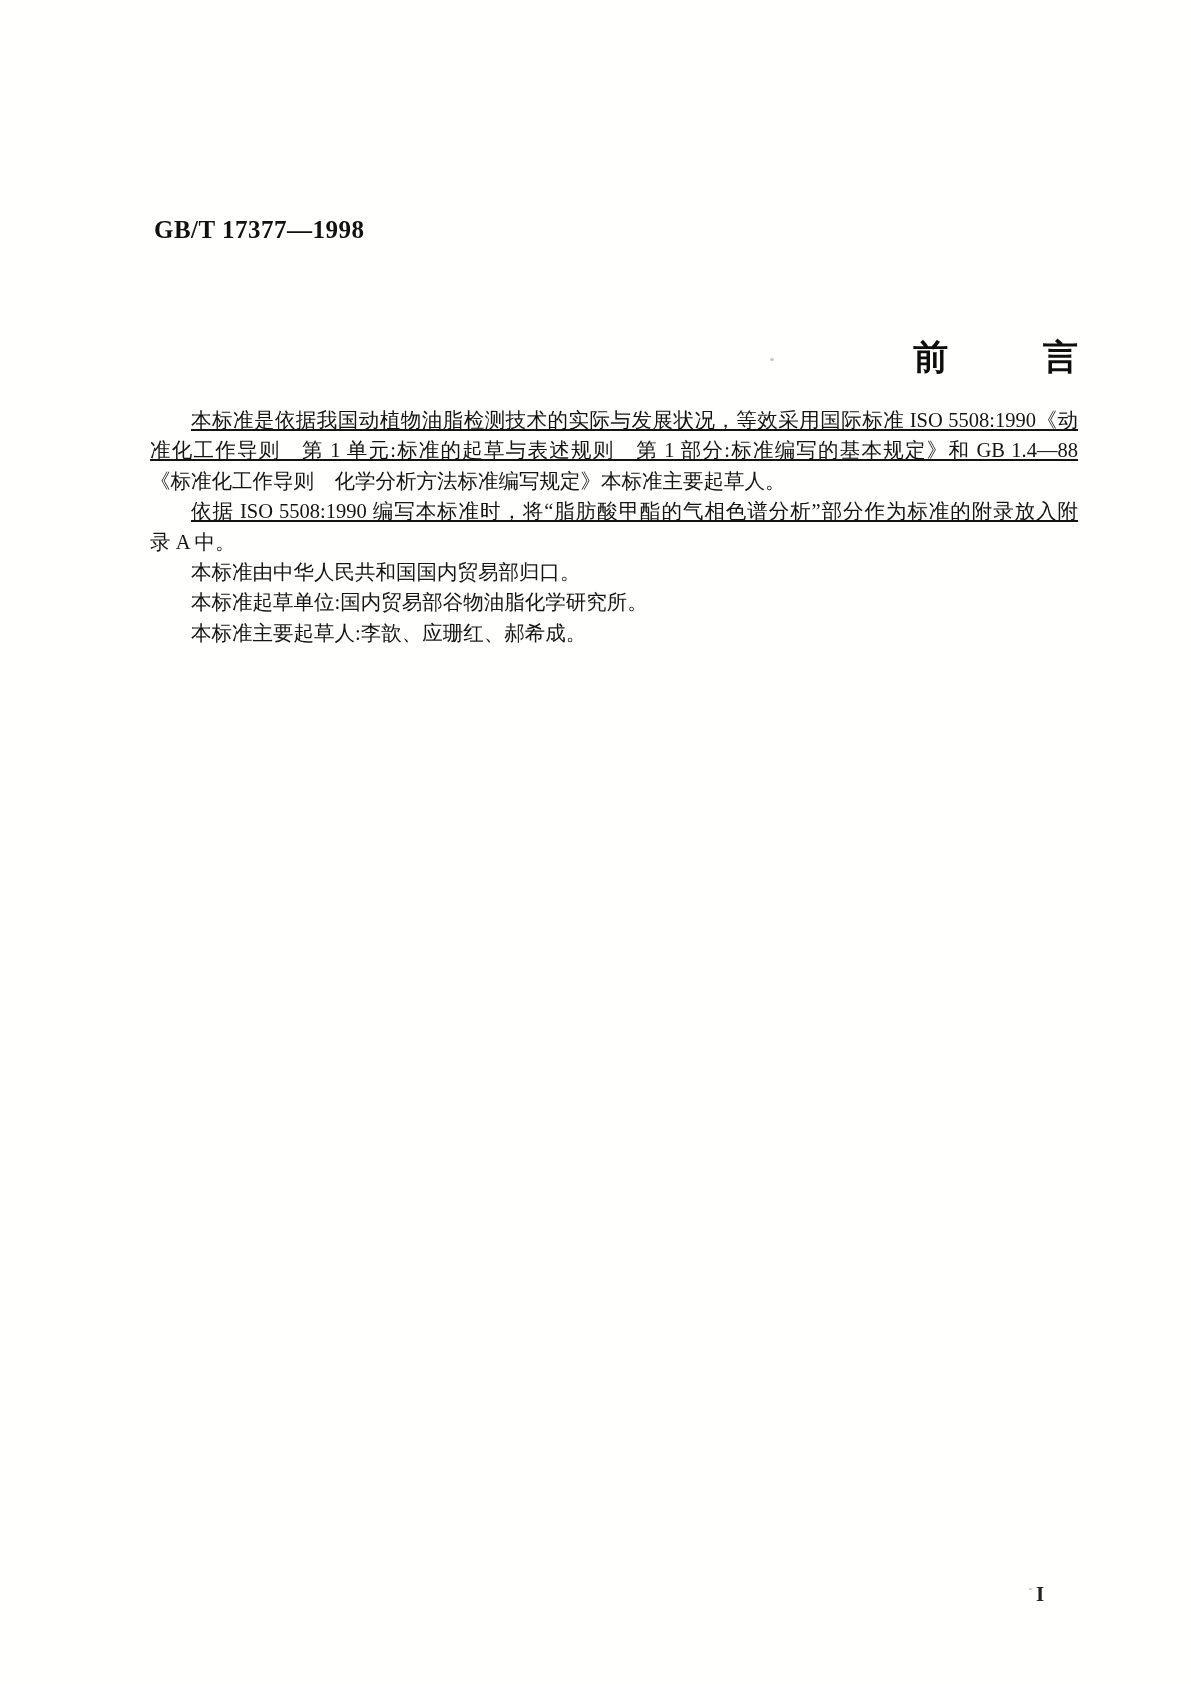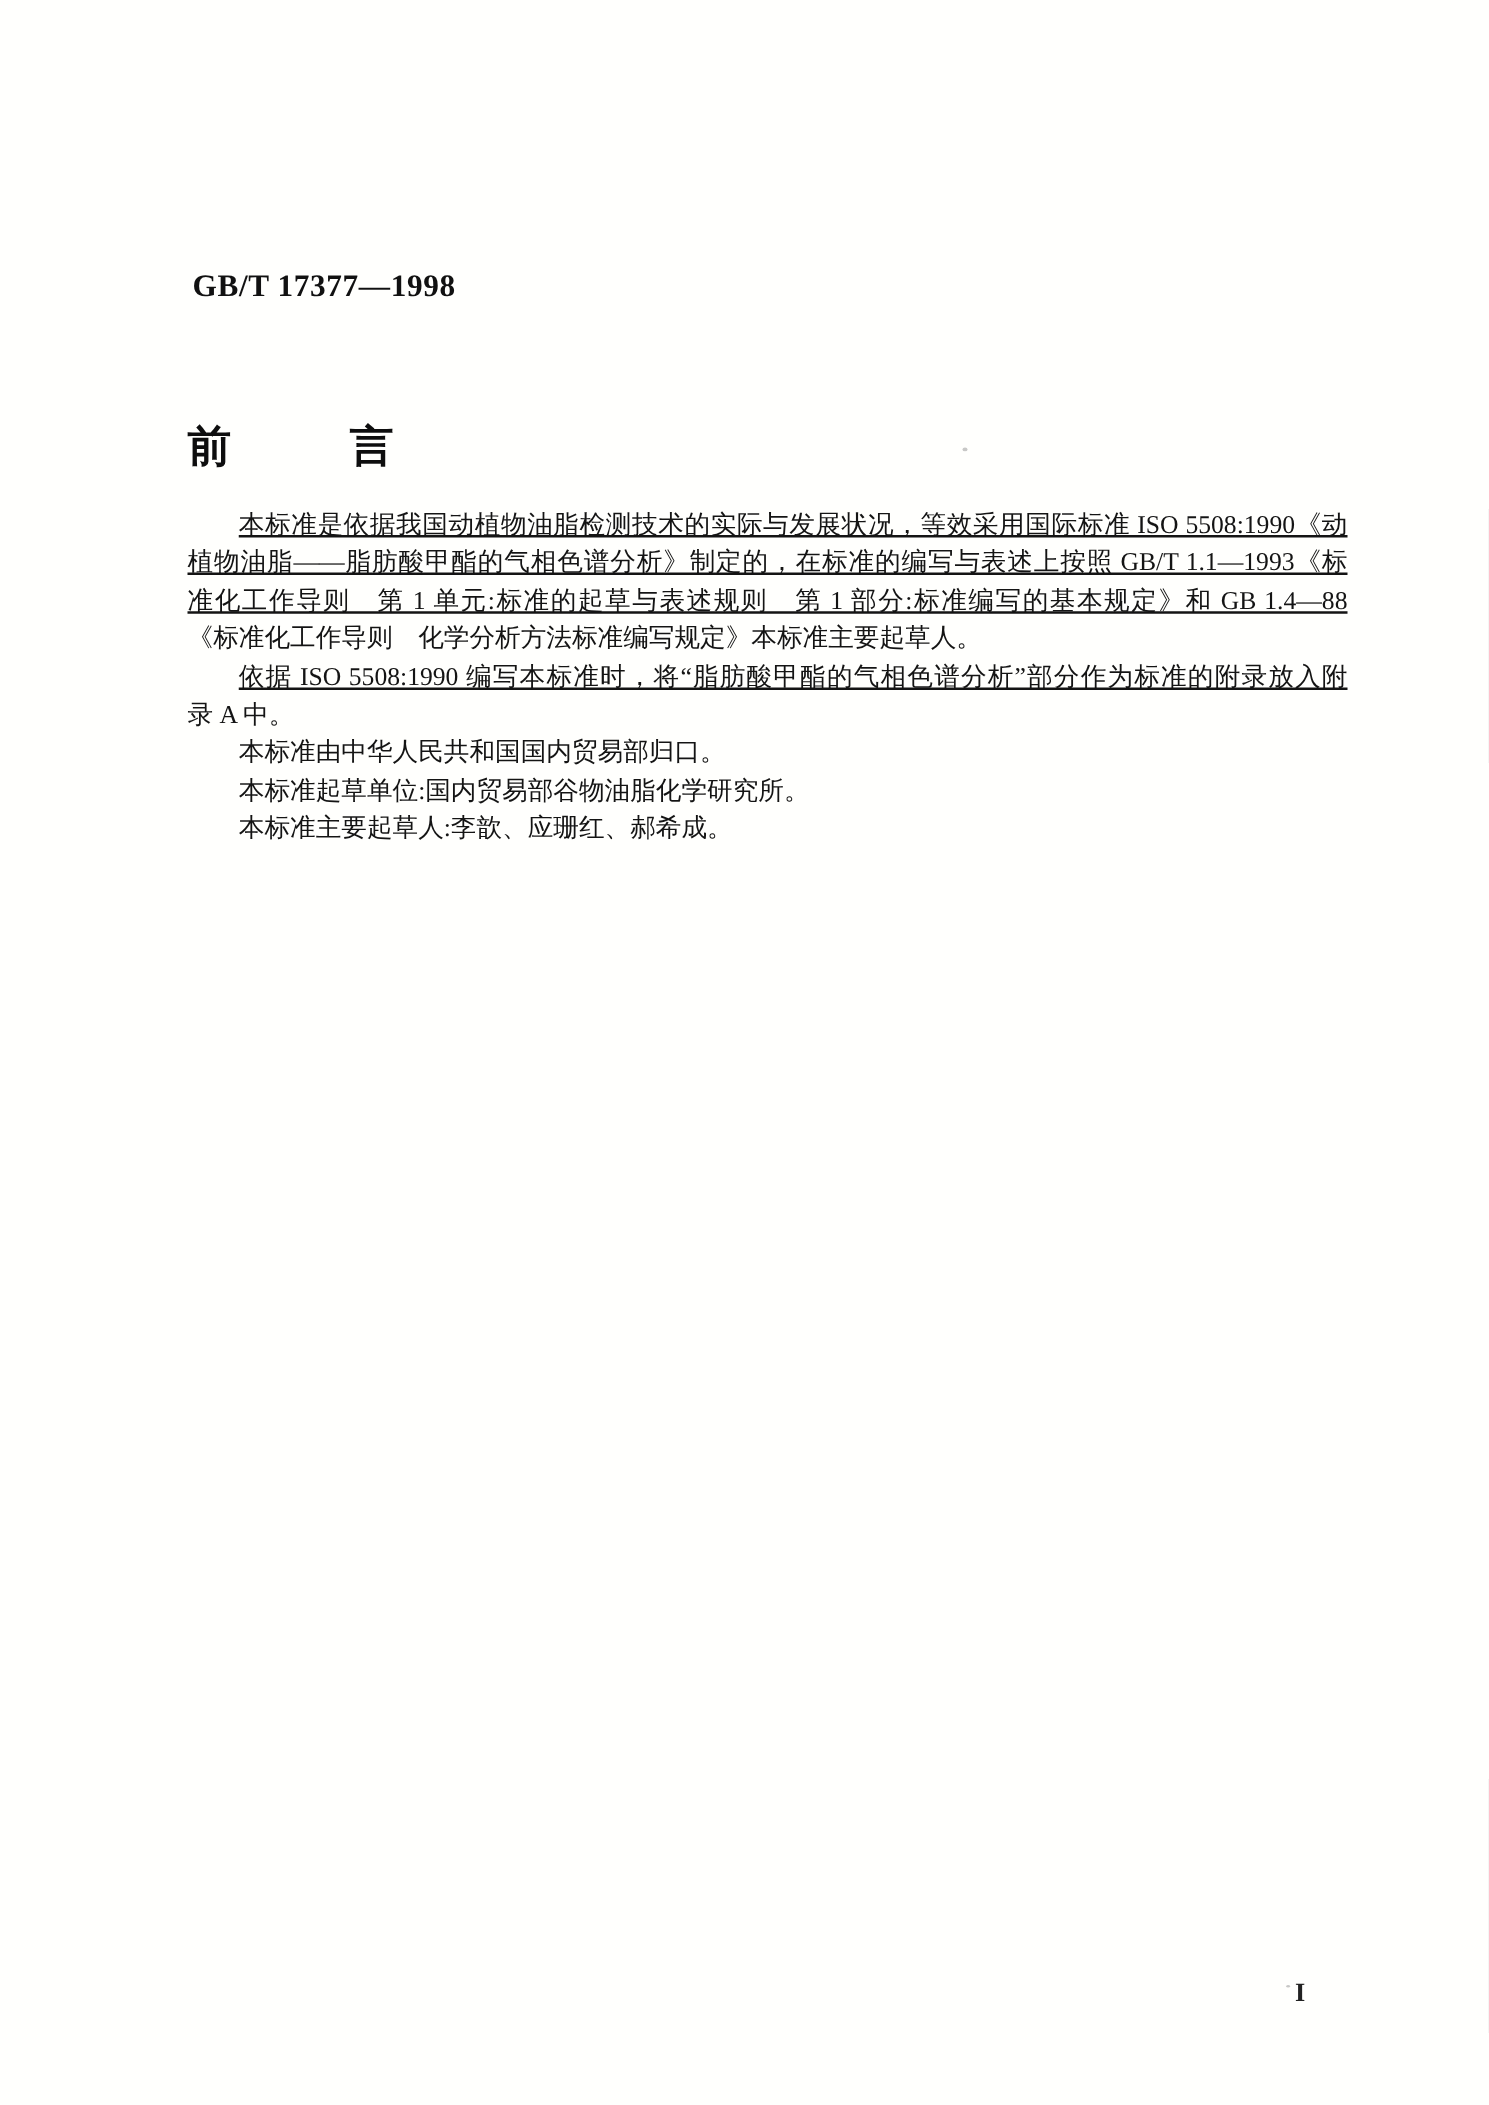--- a/index.html
+++ b/index.html
@@ -25,21 +25,21 @@
     font-weight: 700;
     letter-spacing: 0.5px;
     color: #111;
     white-space: nowrap;
   }
   .doc-title {
     position: absolute;
     left: 150px;
     top: 334px;
     width: 928px;
-    text-align: left;
+    text-align: right;
     font-size: 35px;
     font-weight: 700;
     color: #0e0e0e;
     word-spacing: 86px;
     white-space: nowrap;
   }
   .doc-body {
     position: absolute;
     left: 150px;
     top: 405px;
@@ -82,21 +82,20 @@
 <body>
 
 <div class="page">
 
   <div class="doc-header">GB/T 17377—1998</div>
 
   <div class="doc-title">前 言</div>
 
   <div class="doc-body">
       <div class="line indent fill">本标准是依据我国动植物油脂检测技术的实际与发展状况，等效采用国际标准 ISO 5508:1990《动</div>
-      <div class="line fill">植物油脂——脂肪酸甲酯的气相色谱分析》制定的，在标准的编写与表述上按照 GB/T 1.1—1993《标</div>
       <div class="line fill">准化工作导则　第 1 单元:标准的起草与表述规则　第 1 部分:标准编写的基本规定》和 GB 1.4—88</div>
       <div class="line">《标准化工作导则　化学分析方法标准编写规定》本标准主要起草人。</div>
       <div class="line indent fill">依据 ISO 5508:1990 编写本标准时，将“脂肪酸甲酯的气相色谱分析”部分作为标准的附录放入附</div>
       <div class="line">录 A 中。</div>
       <div class="line indent">本标准由中华人民共和国国内贸易部归口。</div>
       <div class="line indent">本标准起草单位:国内贸易部谷物油脂化学研究所。</div>
       <div class="line indent">本标准主要起草人:李歆、应珊红、郝希成。</div>
     </div>
 
   <span class="speck s1"></span>

